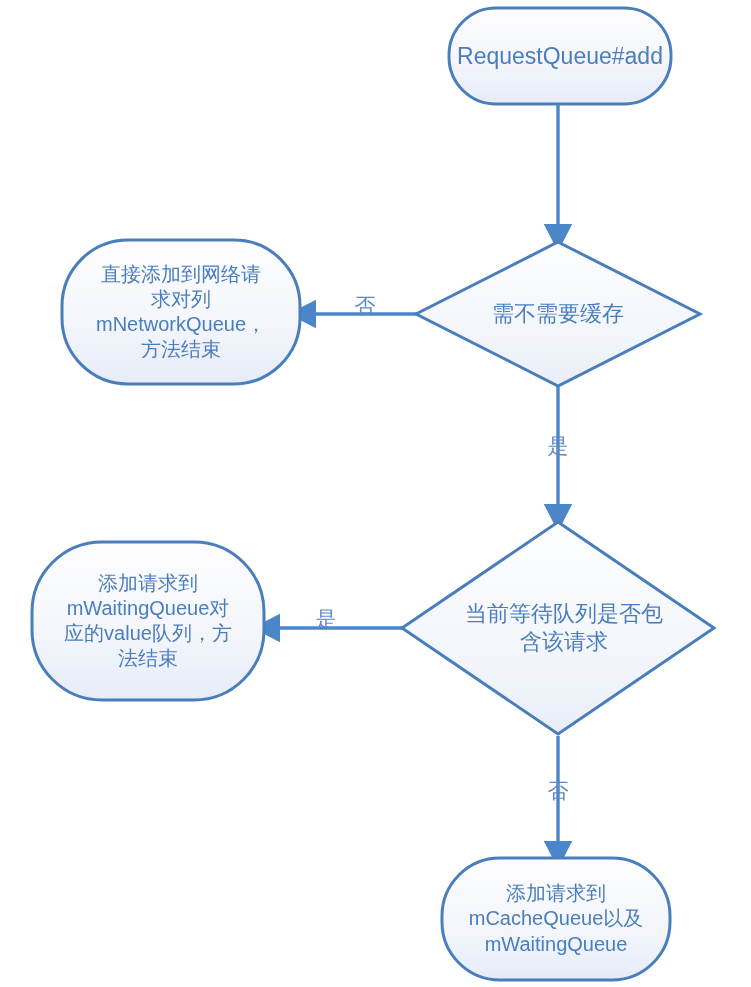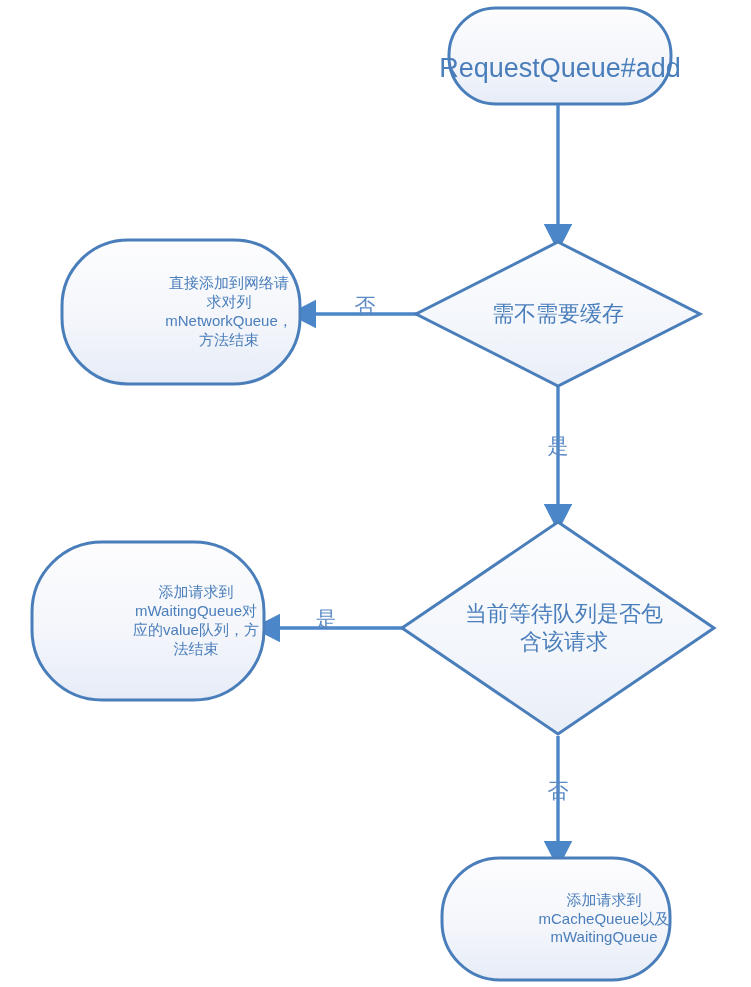--- a/index.html
+++ b/index.html
@@ -30,26 +30,24 @@
     align-items: center;
     justify-content: center;
     text-align: center;
     color: #4a7ebb;
     pointer-events: none;
     line-height: 1.26;
     white-space: pre-line;
     font-weight: 400;
   }
   .lbl-terminator {
-    font-size: 27px;
-    margin-top: 12px;
+    font-size: 23px;
   }
   .lbl-process {
-    font-size: 15px;
-    margin-left: 48px;
+    font-size: 20px;
   }
   .lbl-decision {
     font-size: 22px;
   }
   .edge-label {
     position: absolute;
     color: #5b8ac4;
     font-size: 21px;
     text-align: center;
     pointer-events: none;

